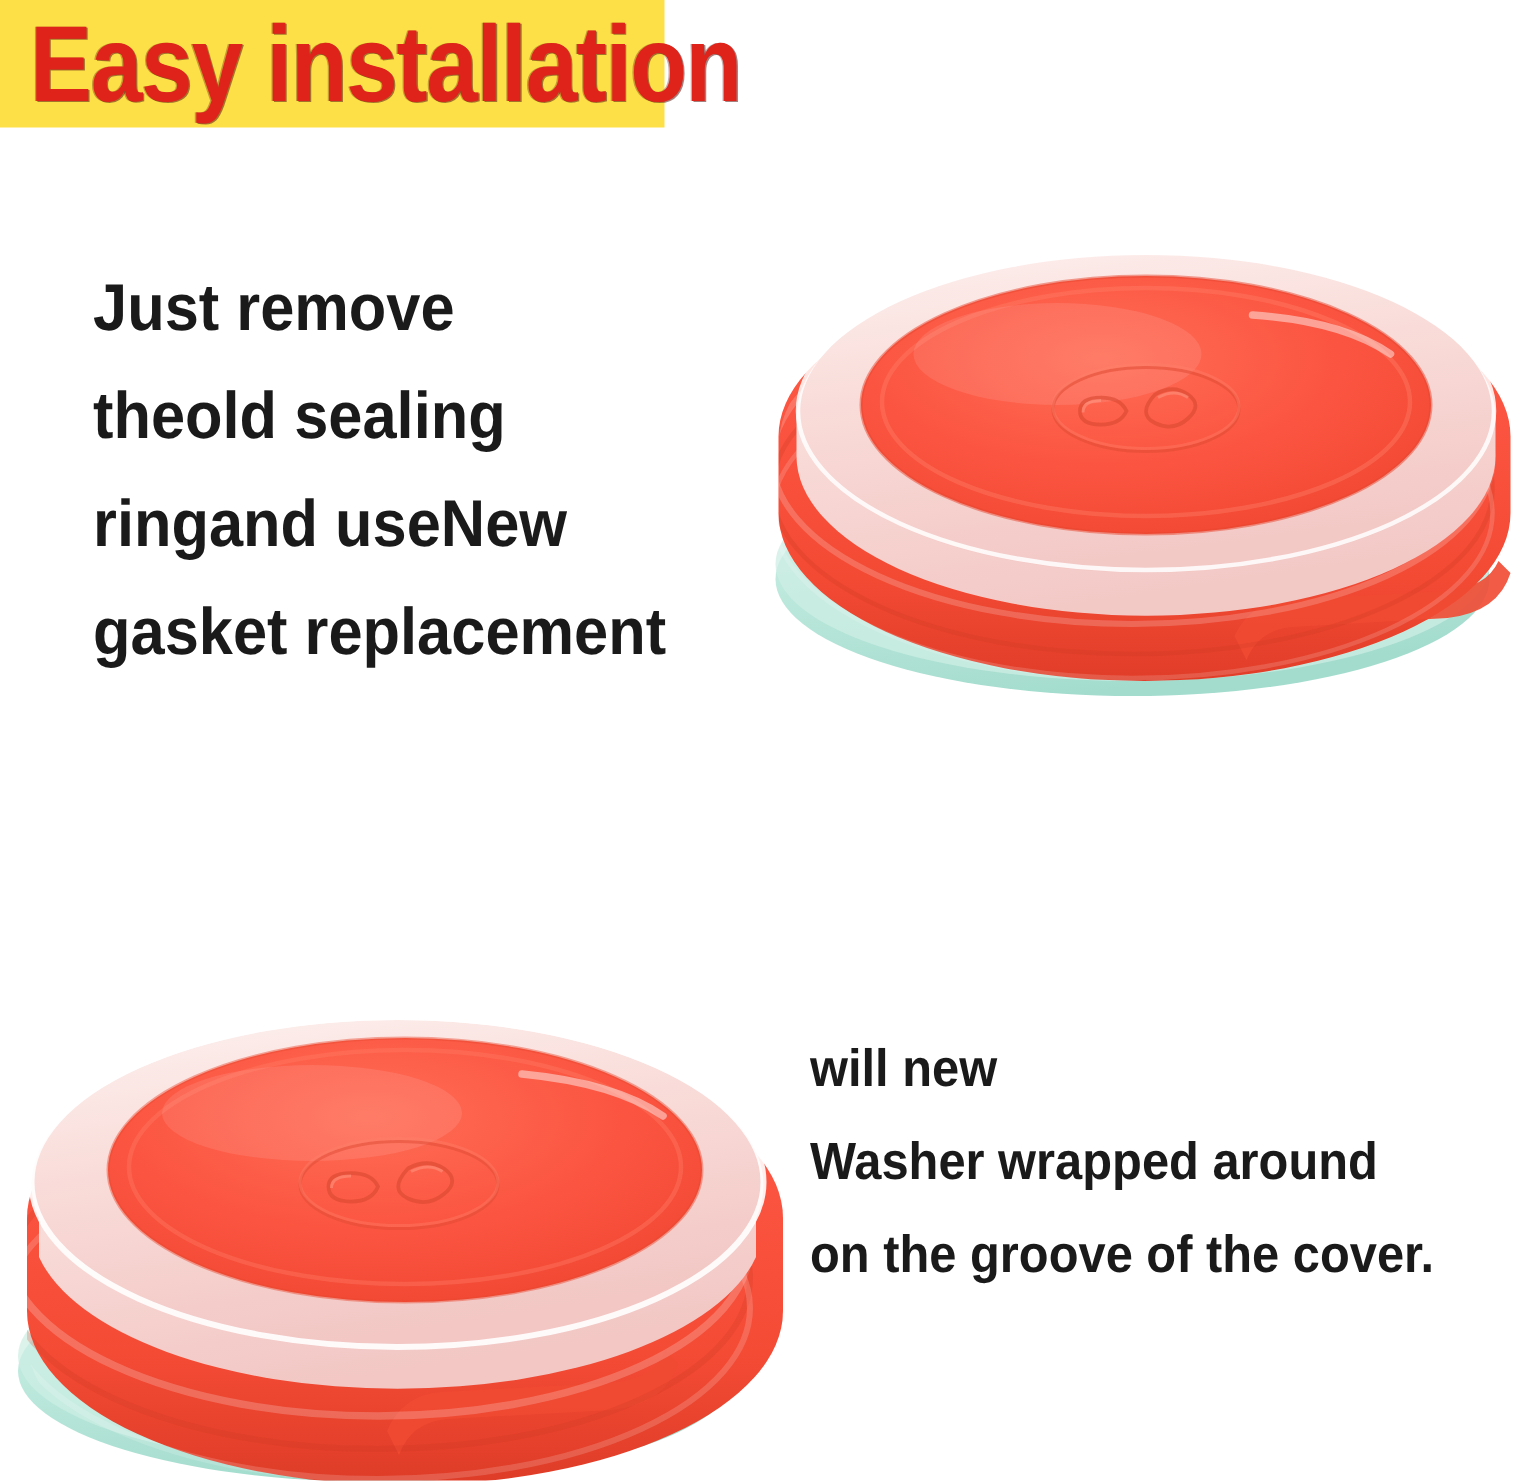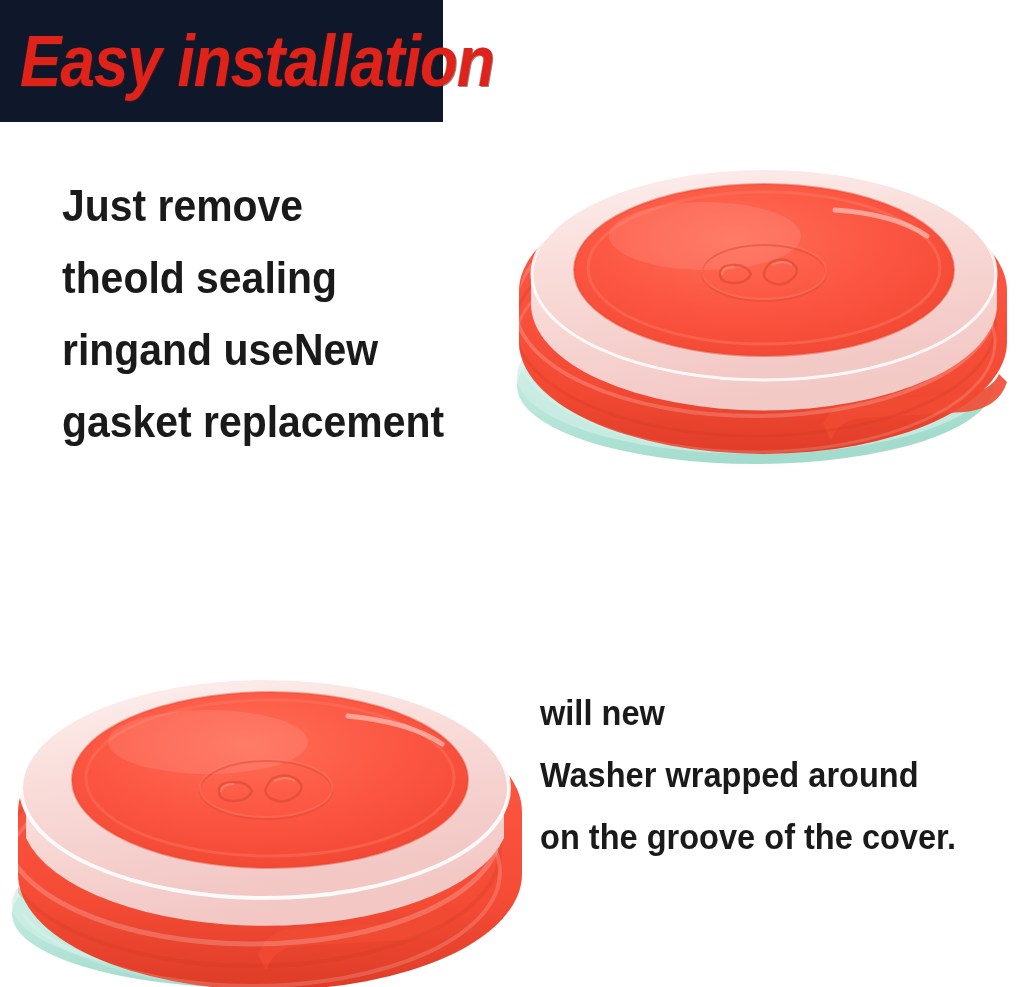--- a/index.html
+++ b/index.html
@@ -15,25 +15,24 @@
     font-family: "Liberation Sans", sans-serif;
     -webkit-font-smoothing: antialiased;
   }
 
   
   .banner {
     position: absolute;
     left: 0;
     top: 0;
     width: 443px;
-    height: 122px;
-    background: #0f172a;
+    height: 85px;
+    background: #fde047;
     display: flex;
     align-items: center;
-    font-style: italic;
   }
   .banner-title {
     font-family: "Liberation Sans Narrow", "Liberation Sans", sans-serif;
     font-weight: bold;
     font-size: 72px;
     line-height: 1;
     color: #e0231a;
     letter-spacing: -1px;
     margin-left: 20px;
     transform: scaleX(0.86);

